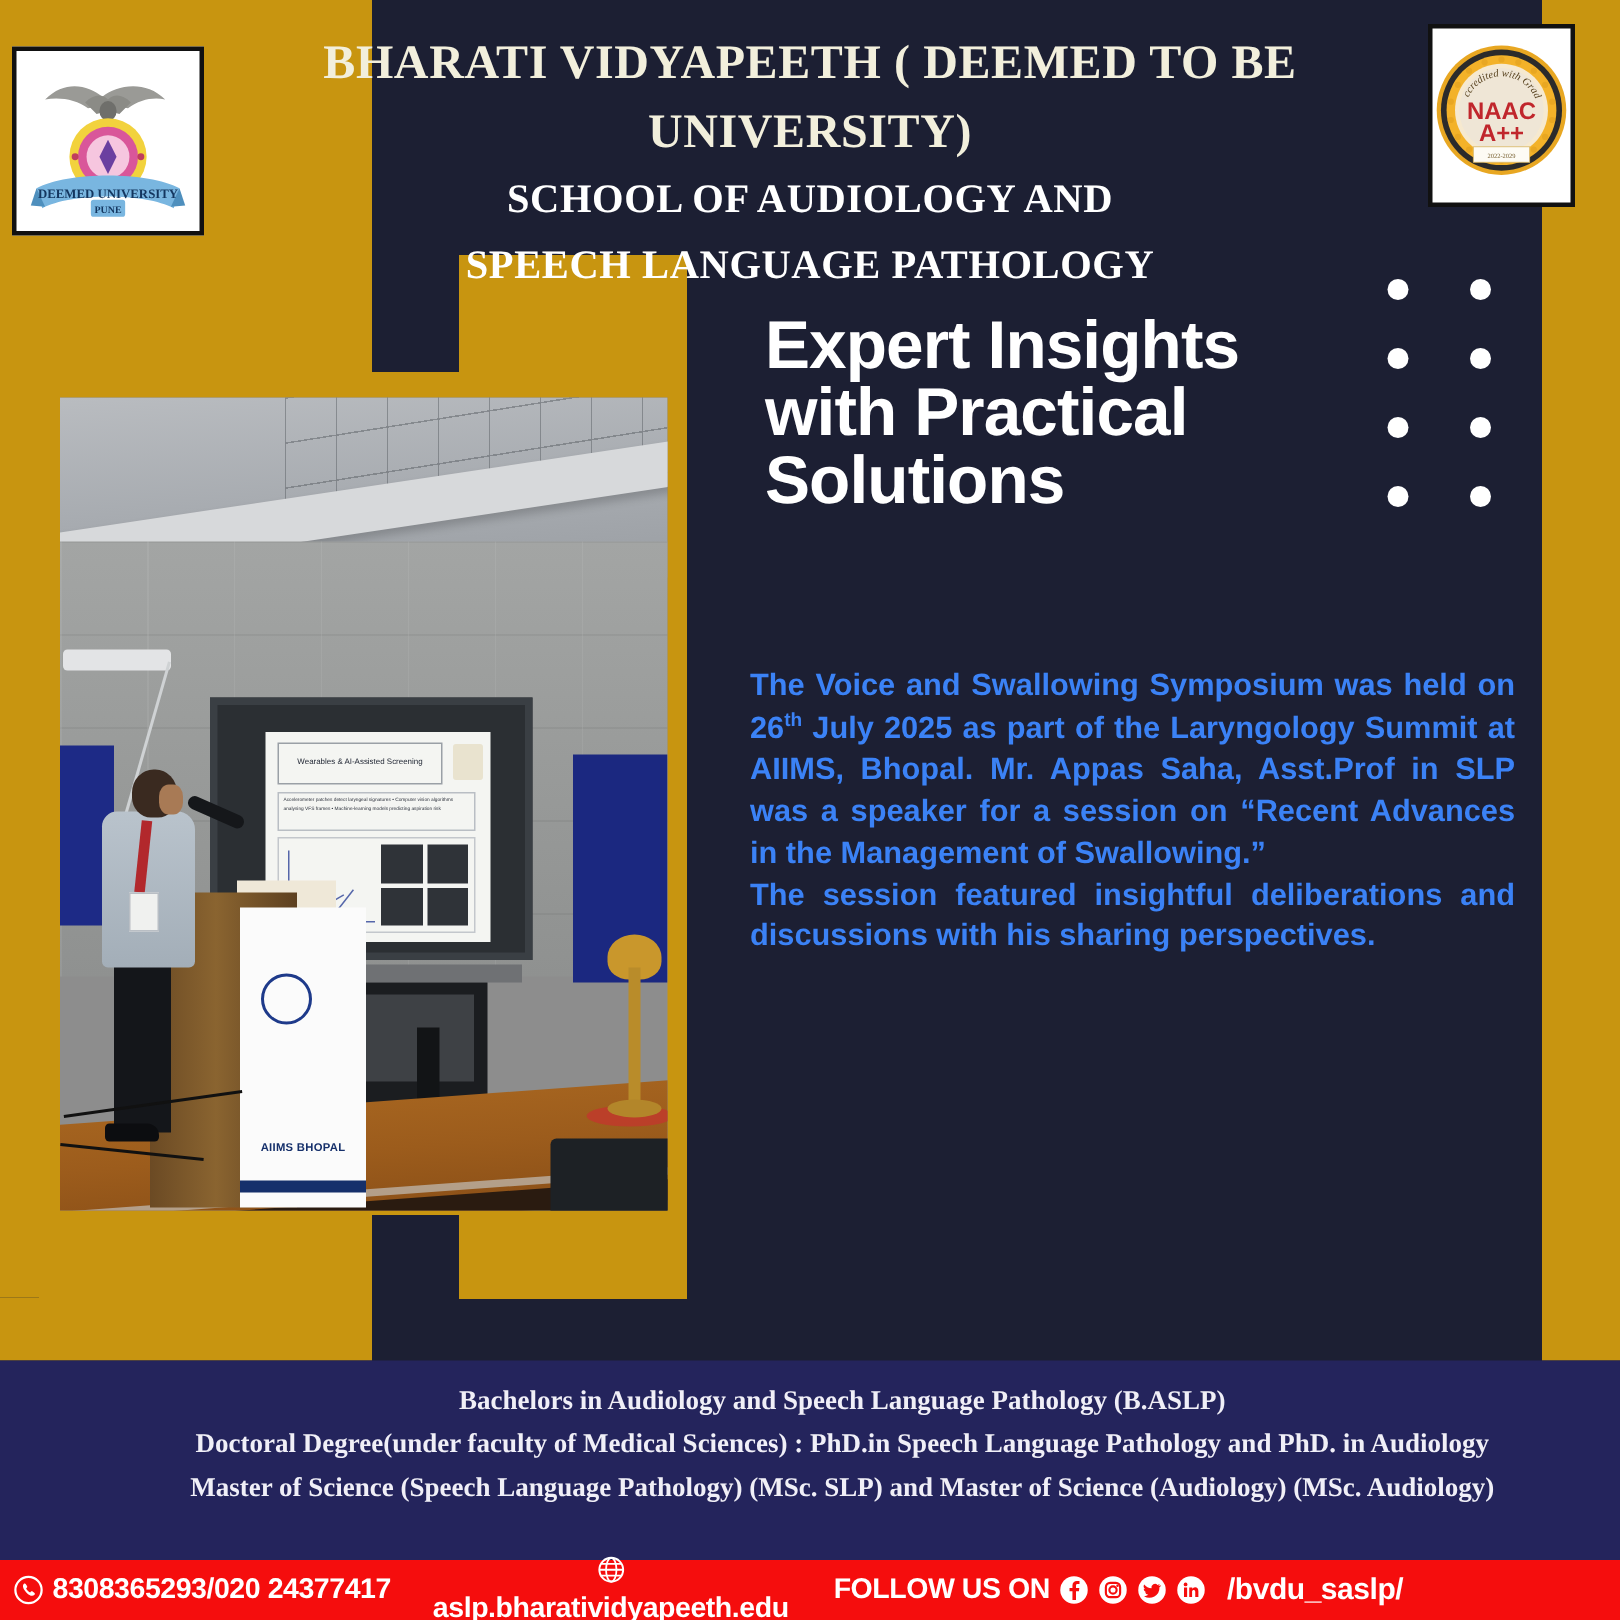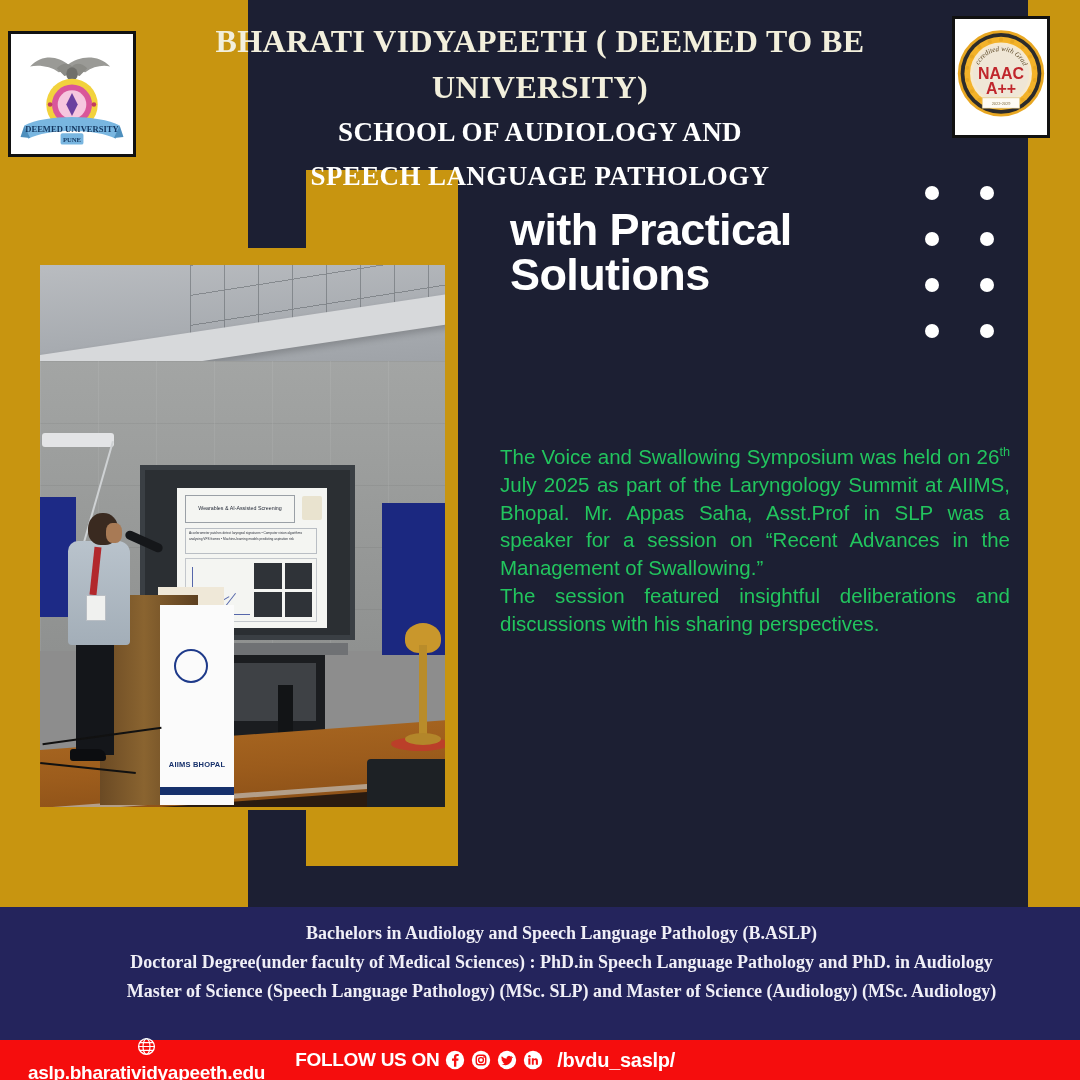--- a/index.html
+++ b/index.html
@@ -53,22 +53,22 @@
   
   .dots{ position:absolute; left:925px; top:186px; width:82px; height:152px; }
   .dots i{
     position:absolute; width:14px; height:14px; border-radius:50%;
     background:#ffffff; display:block;
   }
 
   
   .bodytext{
     position:absolute; left:500px; top:443px; width:510px;
-    color:#22c55e; font-size:20.5px; line-height:1.355;
-    text-align:justify; text-justify:inter-word;
+    color:#3b82f6; font-size:20.5px; line-height:1.355;
+    text-align:justify; text-justify:inter-word;font-weight:bold;
   }
   .bodytext p{ margin:0; }
   .bodytext sup{ font-size:.62em; vertical-align:super; }
 
   
   .courses{
     position:absolute; left:0; top:907px; width:1080px; height:133px;
     background:#24245C; color:#F0EFF7;
     font-family:"Liberation Serif", serif; font-weight:bold;
     text-align:center; padding-top:12px;
@@ -159,21 +159,21 @@
     left:-6px; top:536px; width:418px; height:46px; background:#2a1b10;
     transform:skewY(-4.2deg);
   }
   .stage-edge{ left:-6px; top:528px; width:418px; height:5px; background:#c6c8c6; transform:skewY(-4.2deg); opacity:.65; }
 
   .podium{
     left:60px; top:330px; width:98px; height:210px;
     background:linear-gradient(90deg,#6b4a24 0%, #8a6430 45%, #5d4020 100%);
   }
   .podium-banner{
-    left:120px; top:340px; width:74px; height:200px; background:#fbfbfb;
+    left:120px; top:340px; width:84px; height:200px; background:#fbfbfb;
   }
   .podium-logo{
     position:absolute; left:14px; top:44px; width:34px; height:34px;
     border:2px solid #1e3a8a; border-radius:50%;
   }
   .podium-label{
     position:absolute; left:0; bottom:36px; width:100%; text-align:center;
     font-size:7.5px; font-weight:bold; color:#16306b; letter-spacing:.2px;
   }
   .banner-strip{ position:absolute; left:0; bottom:10px; width:100%; height:8px; background:#16306b; }
@@ -353,20 +353,21 @@
     <div class="ph lamp-bowl"></div>
     <div class="ph lamp-stem"></div>
     <div class="ph lamp-mat"></div>
     <div class="ph lamp-base"></div>
     <div class="ph ottoman"></div>
     <div class="ph cable"></div>
     <div class="ph cable2"></div>
   </div>
 
   <div class="headline">
+    <div>Expert Insights</div>
     <div>with Practical</div>
     <div>Solutions</div>
   </div>
 
   <div class="dots">
     <i style="left:0px;  top:0px;"></i>
       <i style="left:55px; top:0px;"></i>
     <i style="left:0px;  top:46px;"></i>
       <i style="left:55px; top:46px;"></i>
     <i style="left:0px;  top:92px;"></i>
@@ -381,20 +382,29 @@
   </div>
 
   <div class="courses">
     <div class="cl">Bachelors in Audiology and Speech Language Pathology (B.ASLP)</div>
     <div class="cl">Doctoral Degree(under faculty of Medical Sciences) : PhD.in Speech Language Pathology and PhD. in Audiology</div>
     <div class="cl">Master of Science (Speech Language Pathology) (MSc. SLP) and Master of Science (Audiology) (MSc. Audiology)</div>
   </div>
 
   <div class="footer">
 
+    <div class="seg f-phone">
+      <span class="ic">
+        <svg width="20" height="20" viewBox="0 0 24 24">
+          <circle cx="12" cy="12" r="10.5" fill="none" stroke="#fff" stroke-width="1.8"></circle>
+          <path d="M8.2 7.2c.5-.5 1.3-.4 1.7.2l.9 1.3c.3.5.2 1.1-.2 1.5l-.5.5c.7 1.4 1.8 2.5 3.2 3.2l.5-.5c.4-.4 1-.5 1.5-.2l1.3.9c.6.4.7 1.2.2 1.7-1.6 1.6-4 .7-6.2-1.5S6.6 8.8 8.2 7.2z" fill="#fff"></path>
+        </svg>
+      </span>
+      <span>8308365293/020 24377417</span>
+    </div>
 
     <div class="seg f-web">
       <span class="ic">
         <svg width="19" height="19" viewBox="0 0 24 24">
           <circle cx="12" cy="12" r="10" fill="none" stroke="#fff" stroke-width="1.7"></circle>
           <ellipse cx="12" cy="12" rx="4.4" ry="10" fill="none" stroke="#fff" stroke-width="1.5"></ellipse>
           <path d="M2 12h20M3.6 7h16.8M3.6 17h16.8" stroke="#fff" stroke-width="1.5"></path>
         </svg>
       </span>
       <span>aslp.bharatividyapeeth.edu</span>

